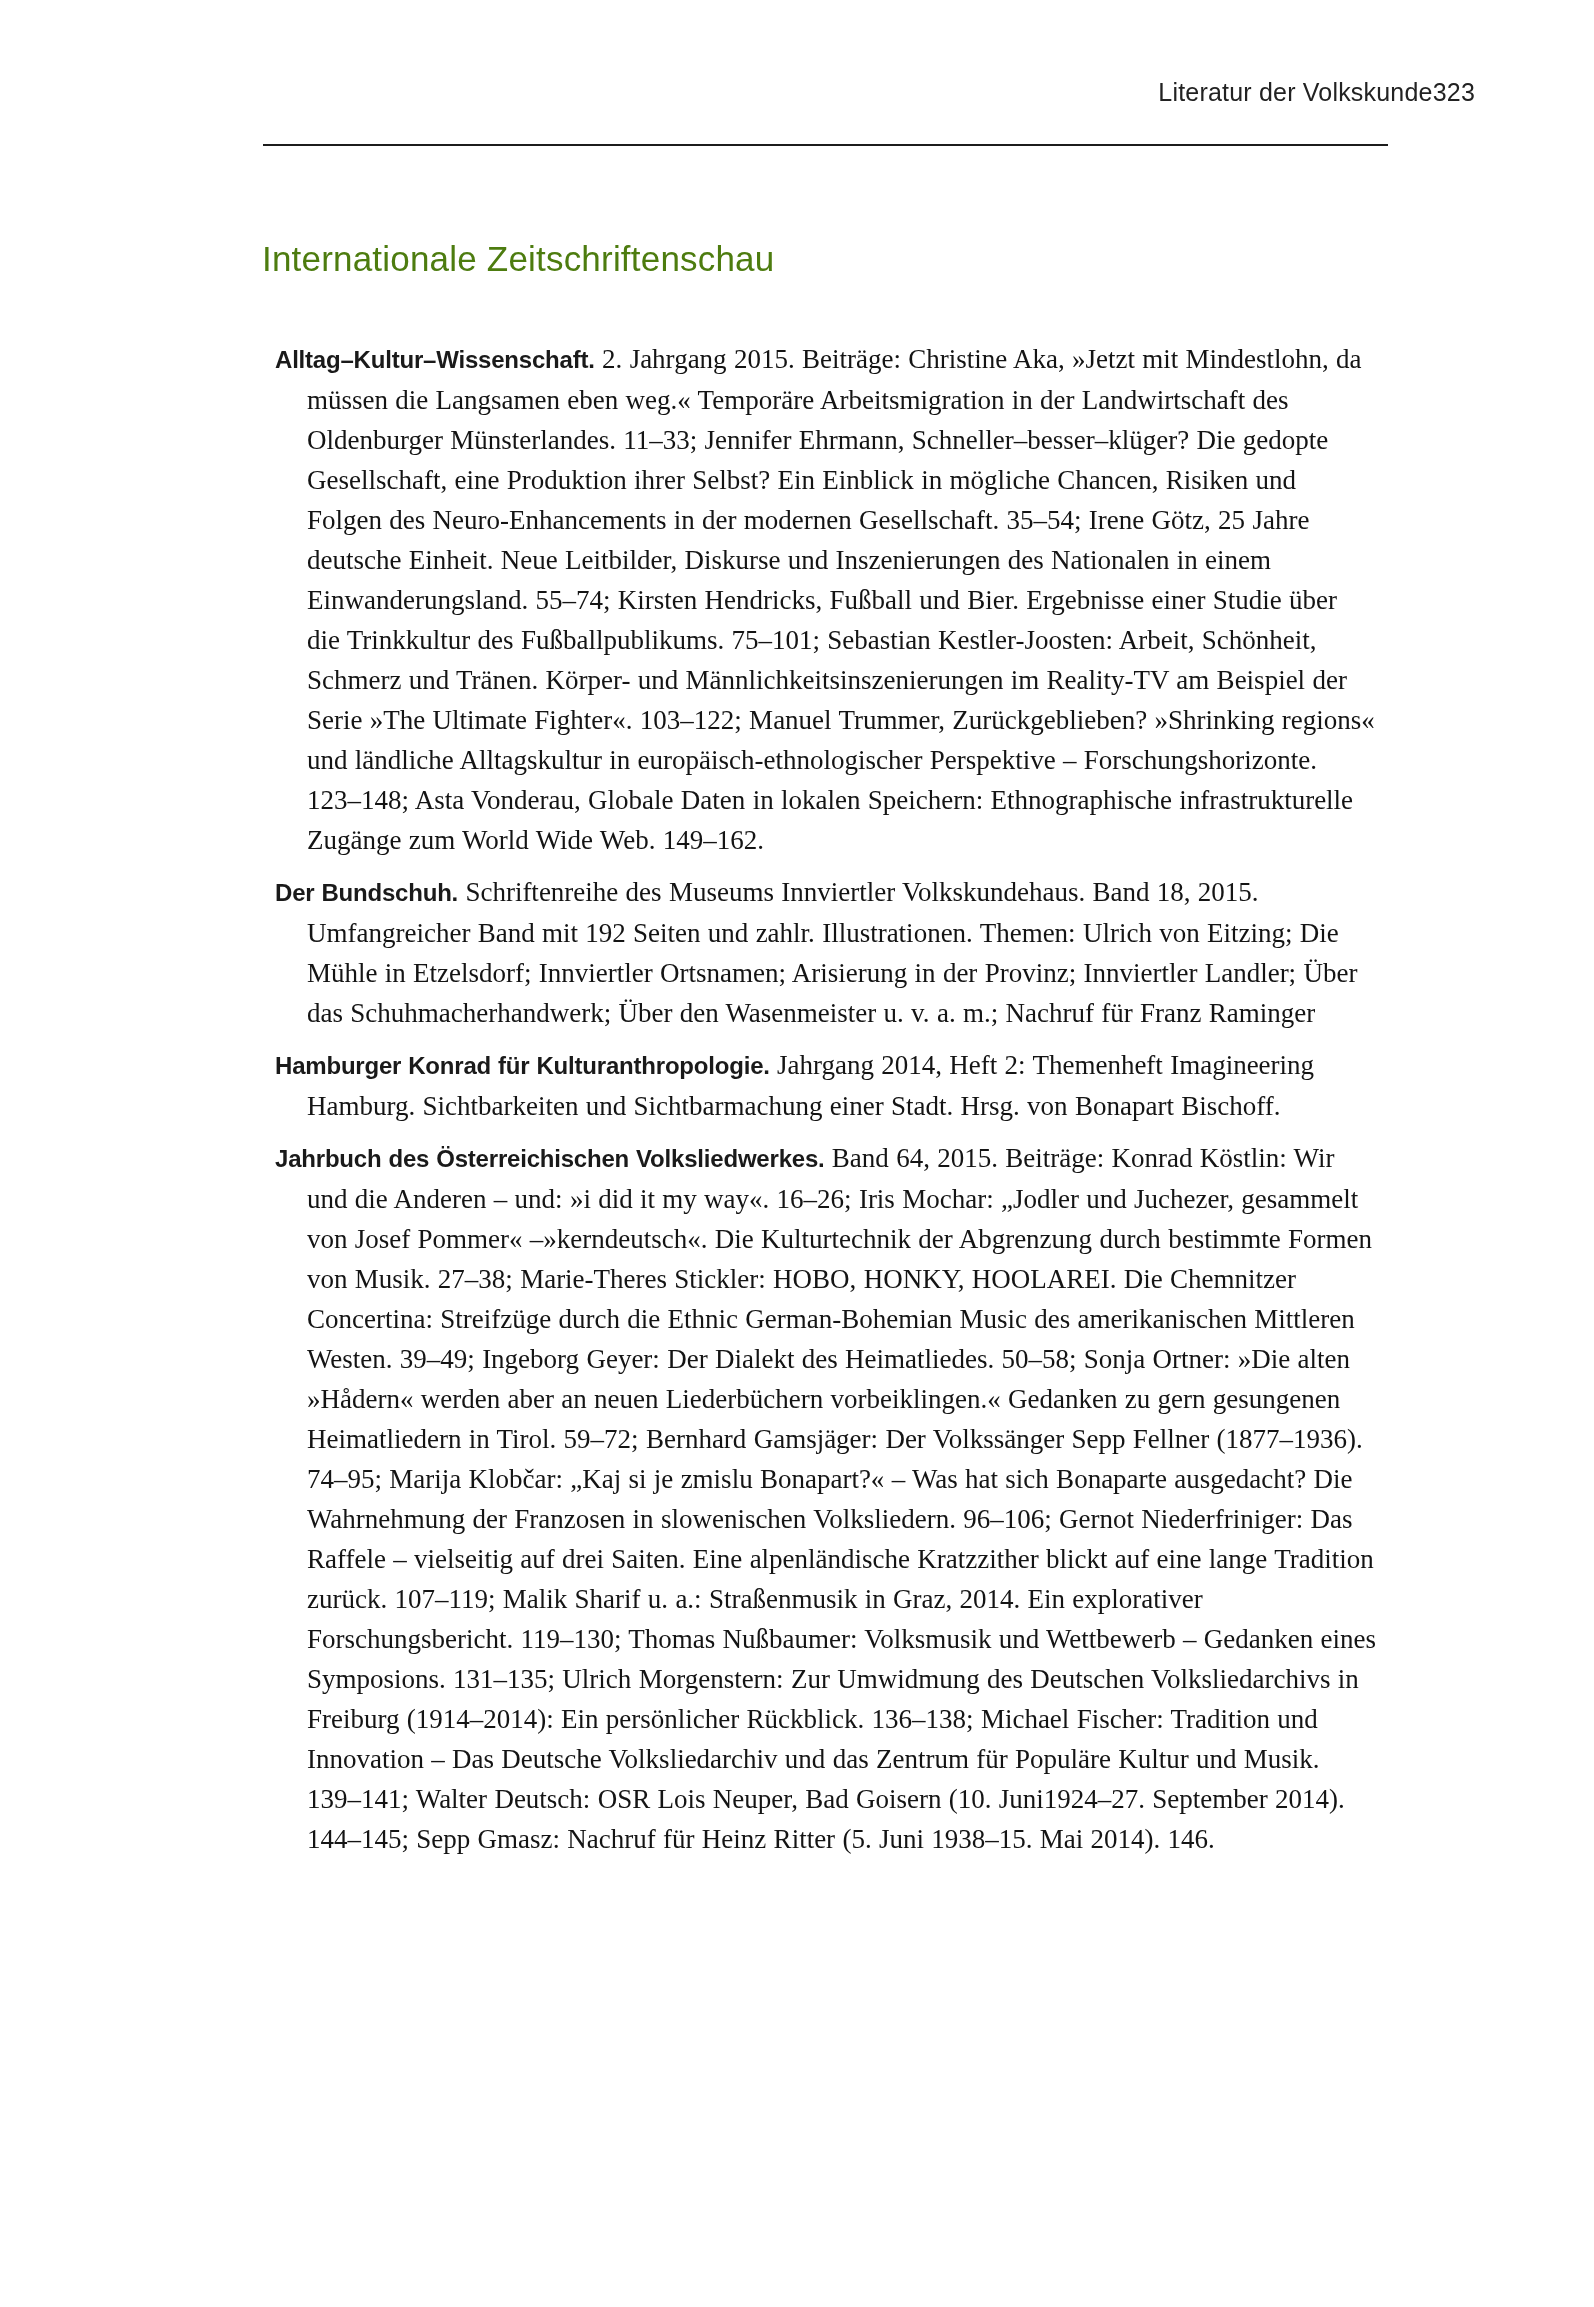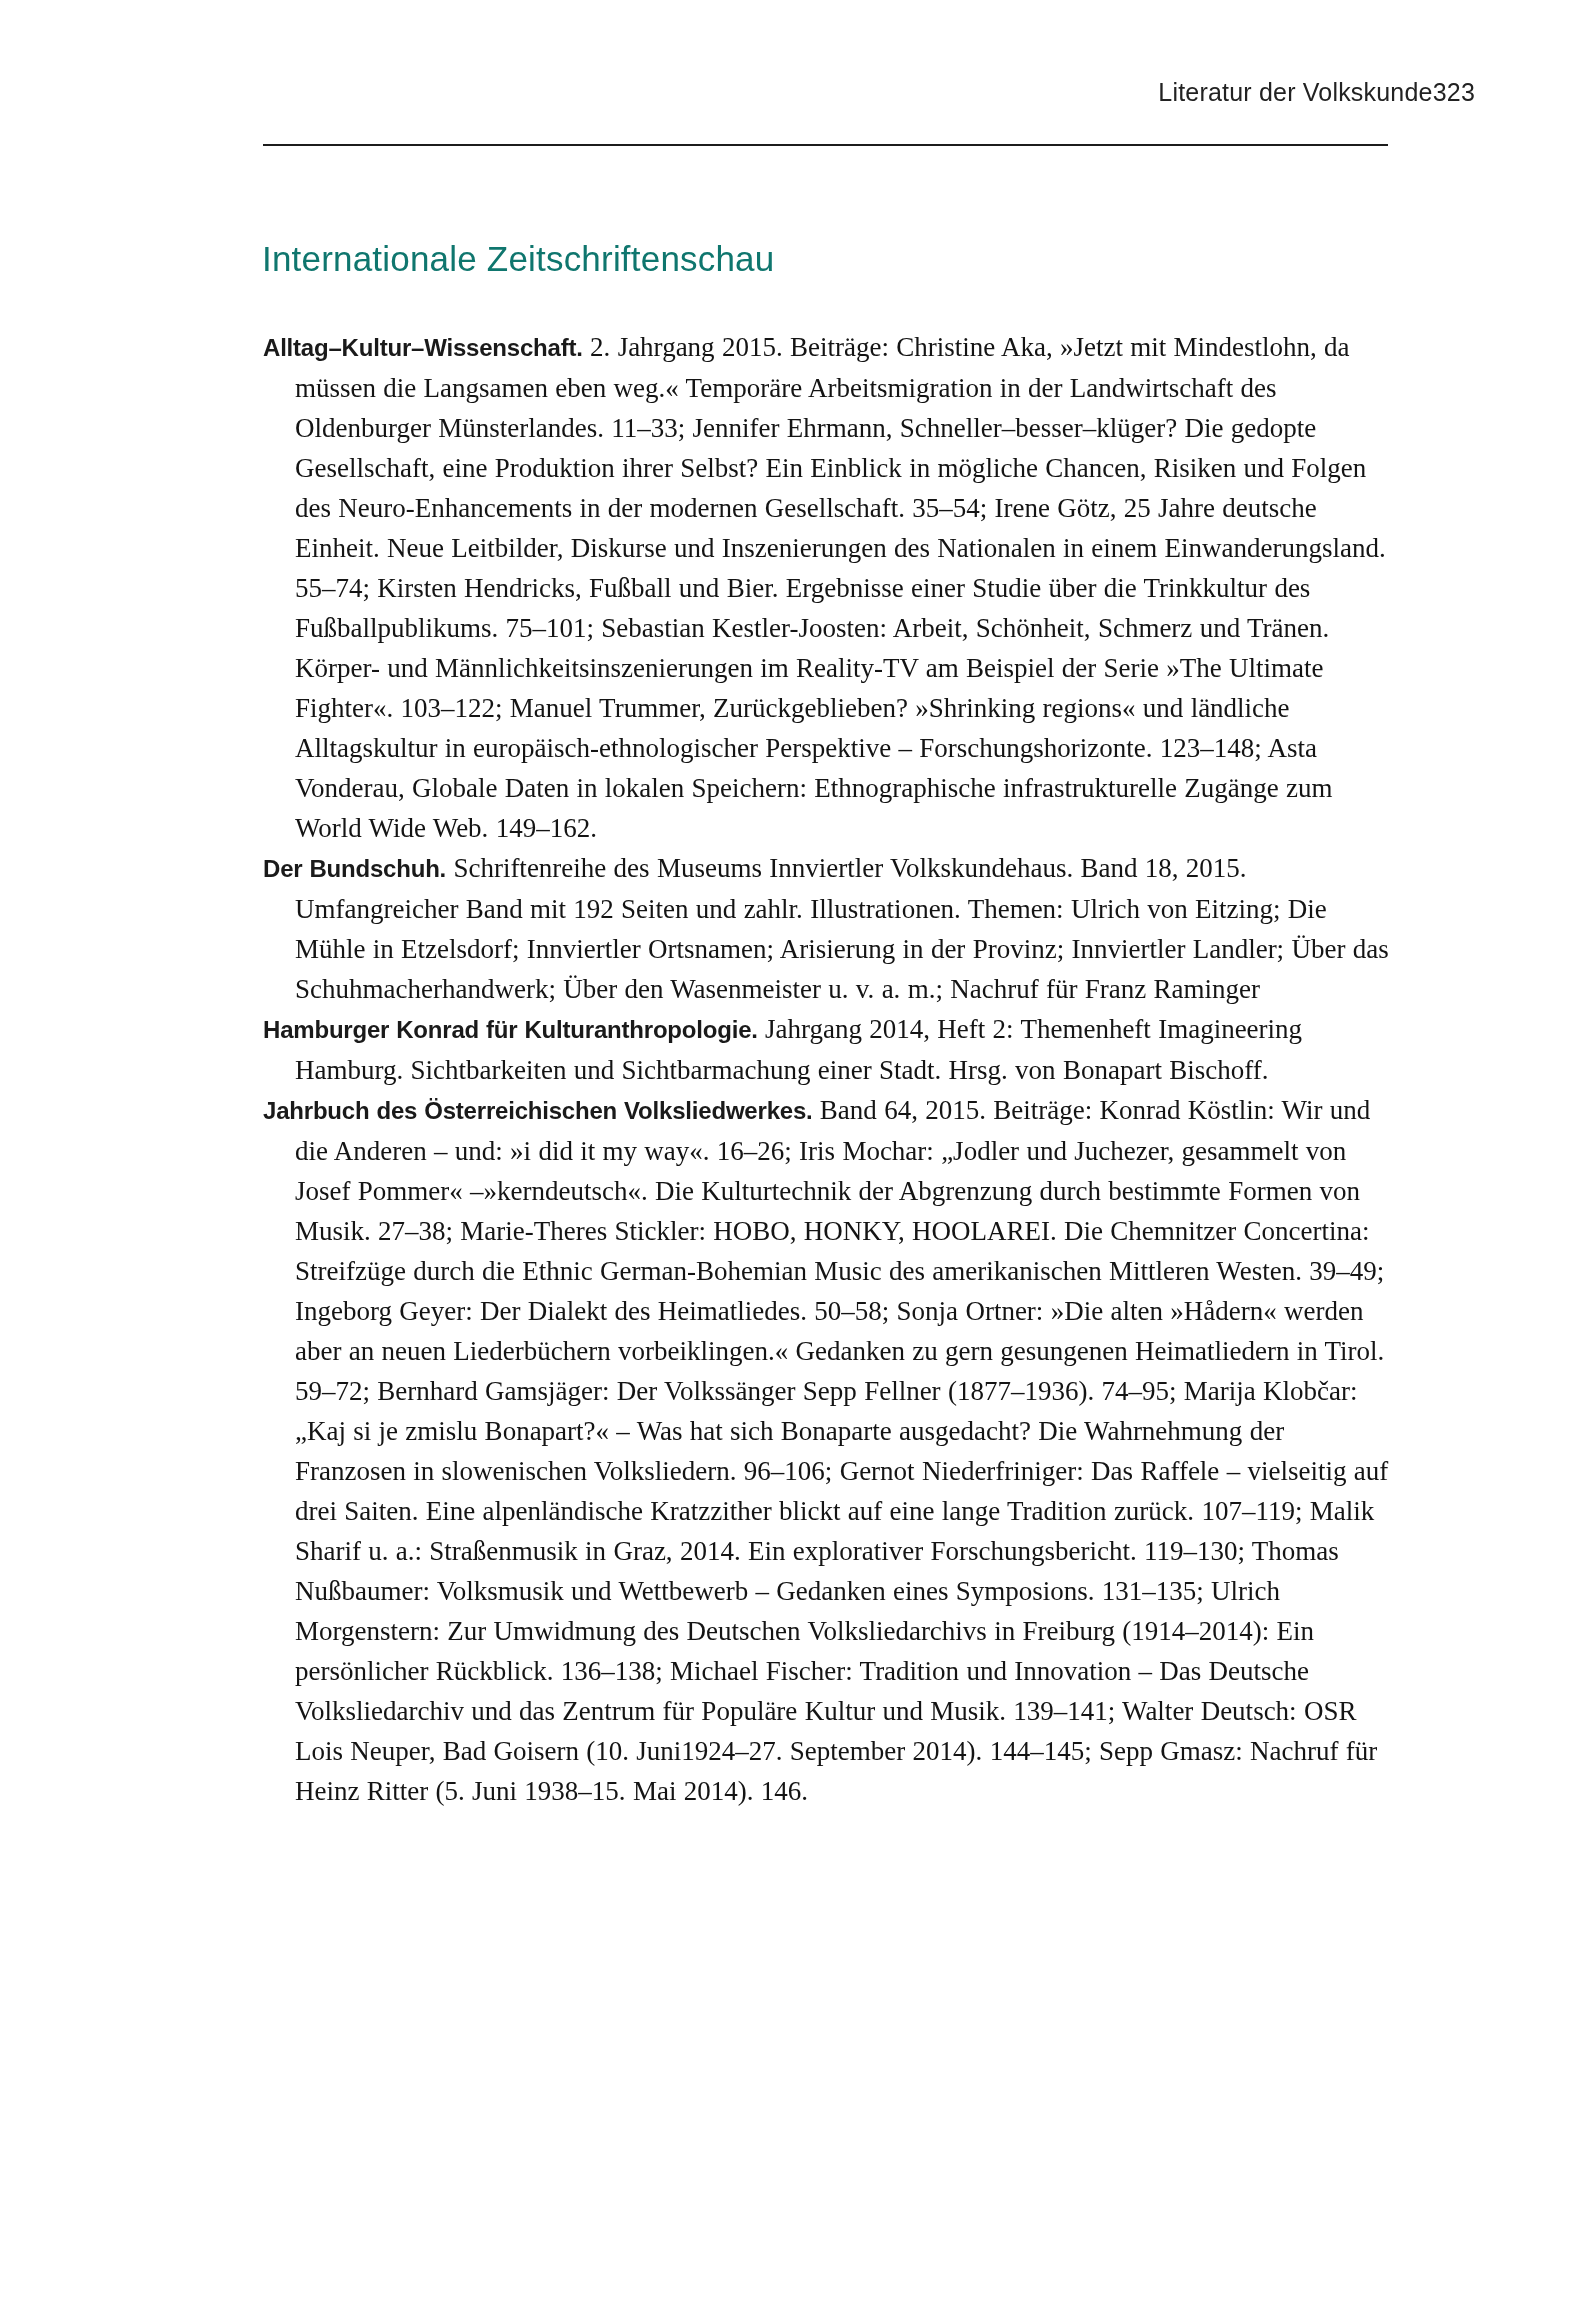--- a/index.html
+++ b/index.html
@@ -39,32 +39,32 @@
     background: #1c1c1c;
   }
   .section-title {
     position: absolute;
     left: 262px;
     top: 206px;
     font-family: "Liberation Sans", sans-serif;
     font-size: 35px;
     line-height: 41px;
     font-weight: 400;
-    color: #0f766e;
+    color: #4d7c0f;
     letter-spacing: 0.2px;
     margin-top: 32px;
   }
   .entries {
     position: absolute;
     left: 263px;
     top: 327px;
     width: 1126px;
   }
   .entry {
-    margin: 0;
+    margin: 12px;
     font-family: "Liberation Serif", serif;
     font-size: 27px;
     line-height: 40px;
     color: #141414;
     text-align: left;
     padding-left: 32px;
     text-indent: -32px;
     word-spacing: 0.02em;
   }
   .entry-title {

